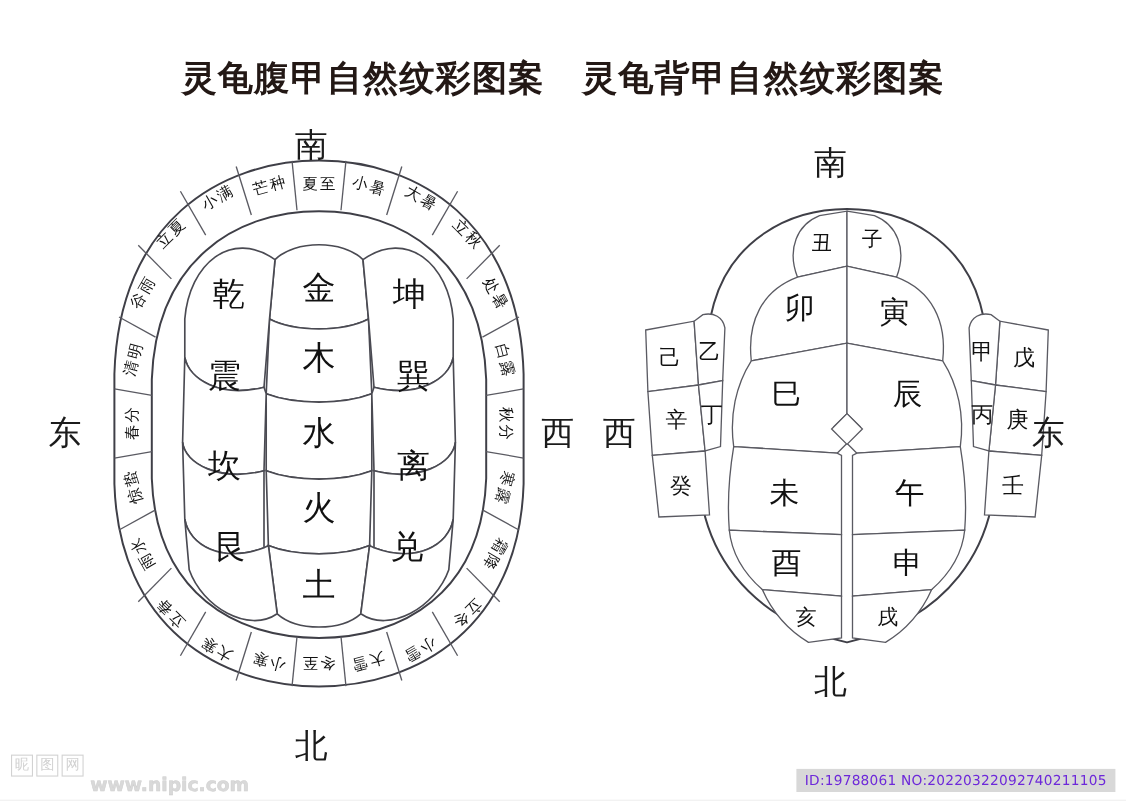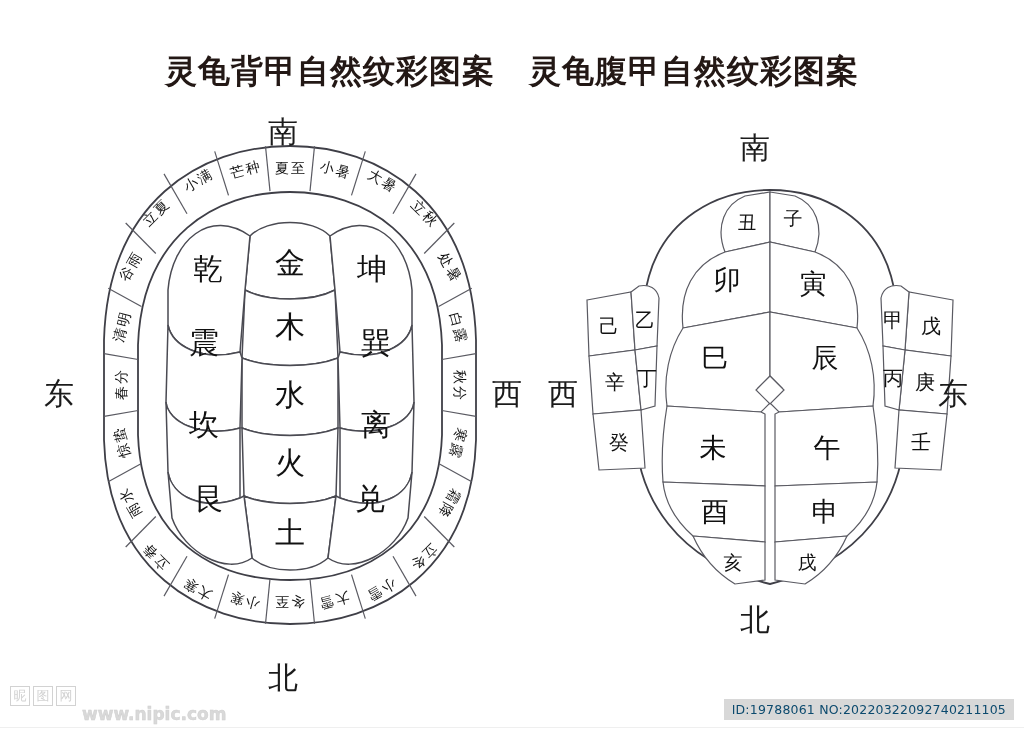--- a/index.html
+++ b/index.html
@@ -72,39 +72,39 @@
     font-family:"DejaVu Sans","Liberation Sans",sans-serif;
   }
   .wm-url {
     color:#d9d9d9; font-size:17px; font-weight:bold;
     font-family:"DejaVu Sans","Liberation Sans",sans-serif;
     margin-top:36px;
     -webkit-text-stroke:0.5px #cfcfcf;
   }
   .wm-id {
     position:absolute; right:10px; bottom:12px;
-    background:#d8d8d8; color:#0c4a6e;
+    background:#d8d8d8; color:#6d28d9;
     font-size:12.5px; padding:3px 8px;
     font-family:"DejaVu Sans","Liberation Sans",sans-serif;
     letter-spacing:.2px;
     z-index:30;
   }
   .hairline {
     position:absolute; left:0; right:0; bottom:4px; height:1px;
     background:#efefef;
   }
 </style>
 </head>
 <body>
 
 <div id="stage">
 
   <div class="titles">
+    <div class="title">灵龟腹甲自然纹彩图案</div>
     <div class="title">灵龟背甲自然纹彩图案</div>
-    <div class="title">灵龟腹甲自然纹彩图案</div>
   </div>
 
   <div class="dir" style="left:268px; top:112px;">南</div>
   <div class="dir" style="left:268px; top:658px;">北</div>
   <div class="dir" style="left:44px; top:374px;">东</div>
   <div class="dir" style="left:492px; top:374px;">西</div>
 
   <div class="dir" style="left:740px; top:128px;">南</div>
   <div class="dir" style="left:740px; top:600px;">北</div>
   <div class="dir" style="left:548px; top:374px;">西</div>

